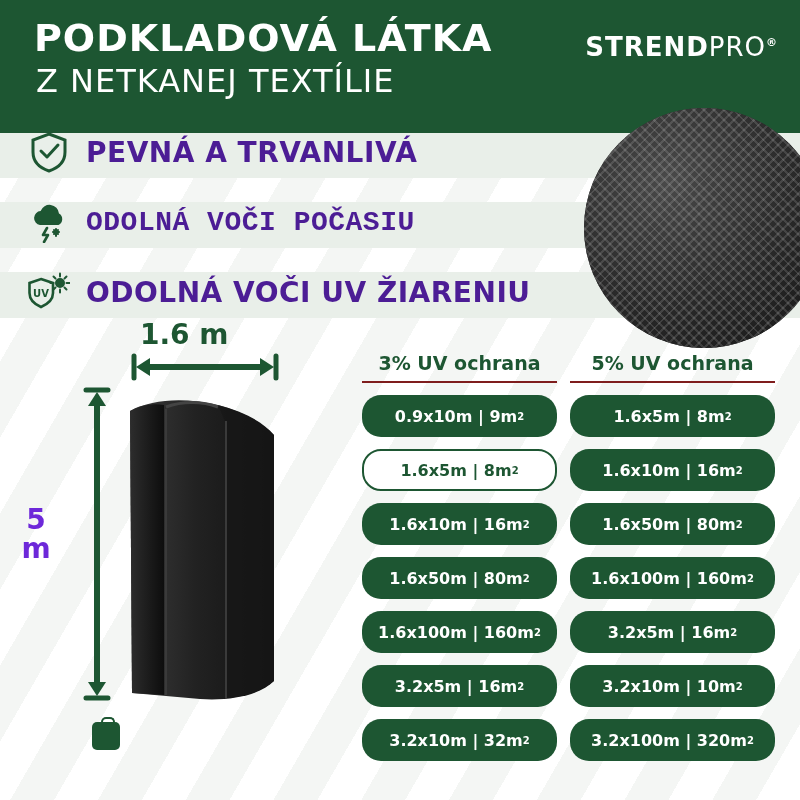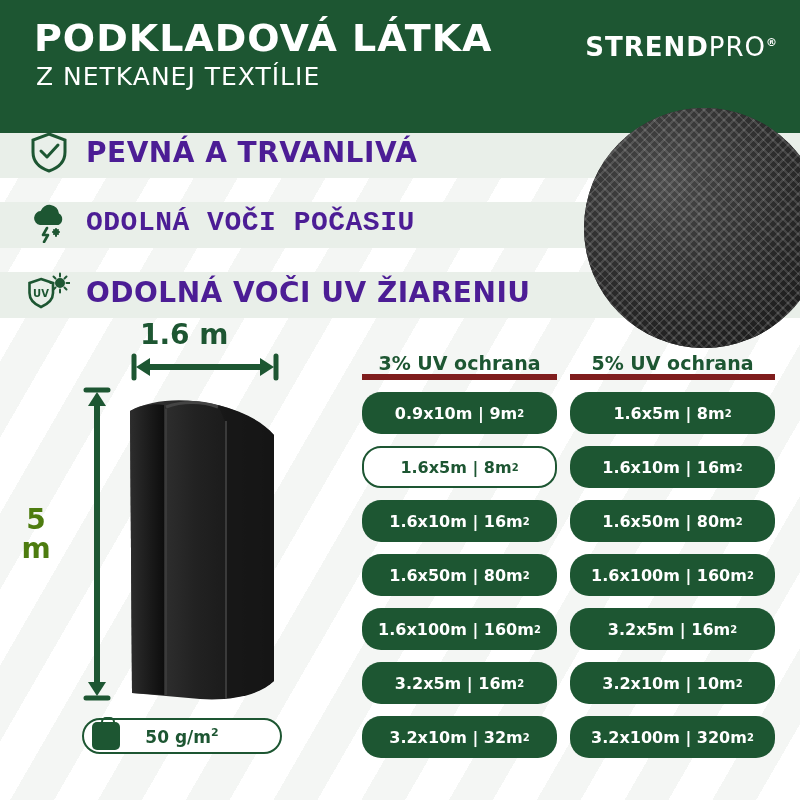--- a/index.html
+++ b/index.html
@@ -29,21 +29,21 @@
     position:absolute; left:0; top:0; width:800px; height:133px;
     background:#1d5632; z-index:3;
   }
   .hdr-title {
     position:absolute; left:34px; top:16px;
     color:#ffffff; font-size:38px; font-weight:bold; letter-spacing:1px;
     white-space:nowrap;
   }
   .hdr-sub {
     position:absolute; left:36px; top:62px;
-    color:#ffffff; font-size:25px; font-weight:normal; letter-spacing:1px;
+    color:#ffffff; font-size:32px; font-weight:normal; letter-spacing:1px;
     white-space:nowrap;
   }
   .brand {
     position:absolute; right:22px; top:32px;
     color:#ffffff; font-size:26px; font-weight:bold; letter-spacing:1px;
     white-space:nowrap;
   }
   .brand .pro { font-weight:normal; }
   .brand .reg { font-size:11px; vertical-align:super; }
 
@@ -80,21 +80,21 @@
       radial-gradient(circle at 35% 30%, #4a4a4a 0%, #262626 60%, #161616 100%);
   }
 
   
   .dim-top-label {
     position:absolute; left:140px; top:318px; z-index:6;
     color:#1d5632; font-size:28px; font-weight:bold;
   }
   .dim-left-label {
     position:absolute; left:16px; top:505px; z-index:6;
-    color:#4d7c0f; font-size:28px; font-weight:bold; line-height:1.05;
+    color:#6d28d9; font-size:28px; font-weight:bold; line-height:1.05;
     text-align:center; width:40px;
   }
   .arrow-h { position:absolute; left:130px; top:352px; z-index:6; }
   .arrow-v { position:absolute; left:82px; top:386px; z-index:6; }
 
   .fabric-shape {
     position:absolute; left:122px; top:395px; width:160px; height:310px; z-index:5;
   }
 
   .weight-pill {
@@ -114,21 +114,21 @@
     content:""; position:absolute; left:9px; top:-5px; width:10px; height:7px;
     border:2px solid #1d5632; border-bottom:none; border-radius:5px 5px 0 0;
   }
 
   
   .col { position:absolute; z-index:6; }
   .col-a { left:362px; top:352px; width:195px; }
   .col-b { left:570px; top:352px; width:205px; }
   .col-head {
     color:#1d5632; font-size:19px; font-weight:bold; text-align:center;
-    border-bottom:6px solid #7f1d1d; white-space:nowrap;
+    padding-bottom:7px; border-bottom:2px solid #7f1d1d; white-space:nowrap;
   }
   .pill {
     height:42px; margin-top:12px; border-radius:19px;
     display:flex; align-items:center; justify-content:center;
     font-size:16px; font-weight:bold; white-space:nowrap;
   }
   .pill.filled { background:#1d5632; color:#ffffff; }
   .pill.outline { background:#ffffff; color:#1d5632; border:2px solid #1d5632; }
   .pill sup { font-size:10px; }
 </style>
@@ -233,23 +233,20 @@
         </linearGradient>
       </defs>
       <path d="M8 16 C30 4 62 2 96 10 C120 16 140 26 152 40 L152 286 C138 300 110 306 78 304 L10 298 Z" fill="url(#g1)"></path>
       <path d="M8 16 C18 10 30 8 42 10 L42 300 L10 298 Z" fill="url(#g2)"></path>
       <path d="M96 10 C118 16 138 26 152 40 L152 286 C140 296 122 302 104 303 L104 28 Z" fill="#171717" opacity="0.75"></path>
       <path d="M44 12 C60 6 80 6 96 12" fill="none" stroke="#444" stroke-width="3"></path>
       <path d="M44 300 L44 14 M104 303 L104 26" fill="none" stroke="#3a3a3a" stroke-width="2"></path>
     </svg>
   </div>
 
-  <div class="weight-pill">
-    <span class="wt"><span>50 g/m</span><sup>2</sup></span>
-  </div>
   <div class="weight-icon"></div>
 
   <div class="col col-a">
     <div class="col-head">3% UV ochrana</div>
     <div class="pill filled">
         <span>0.9x10m | 9m</span>
         <sup>2</sup>
       </div>
     <div class="pill outline">
         <span>1.6x5m | 8m</span>

